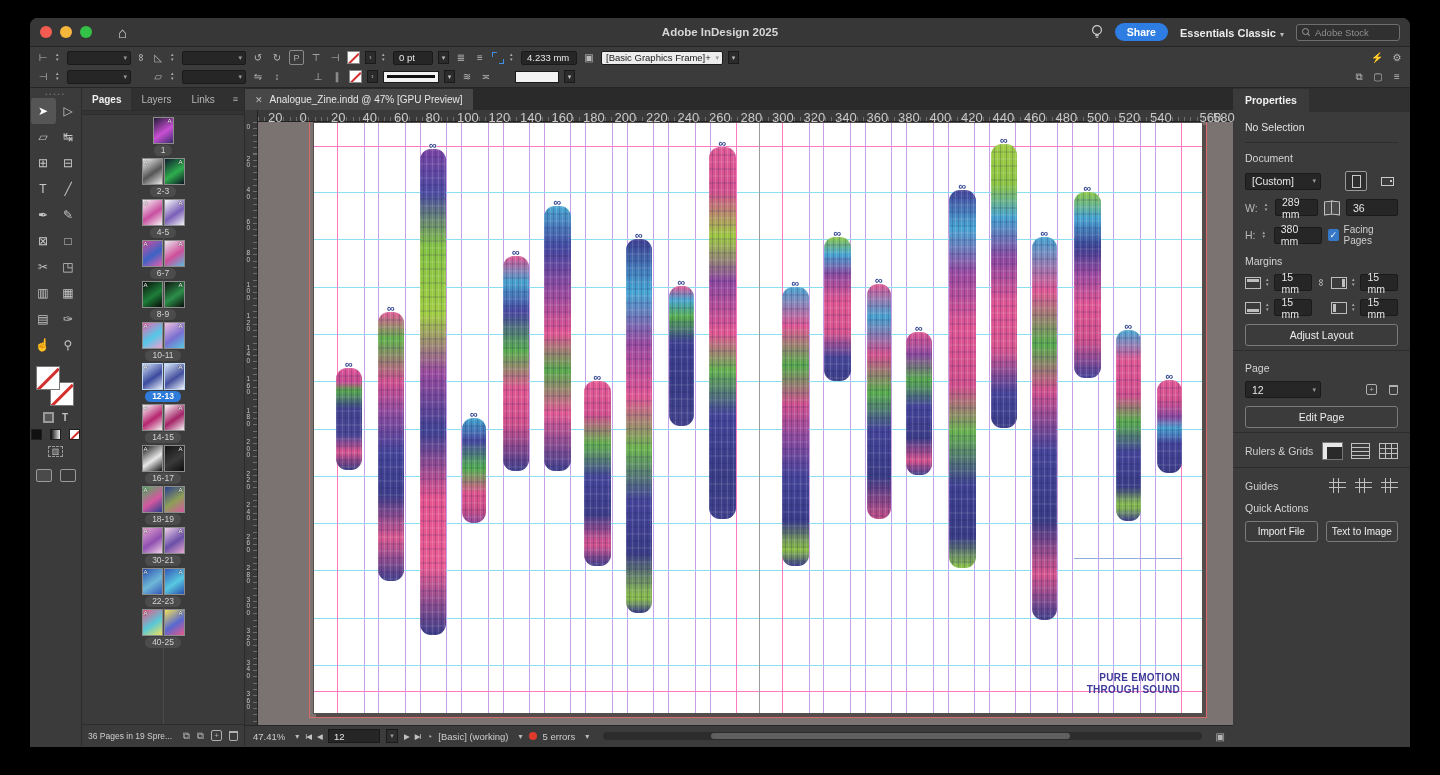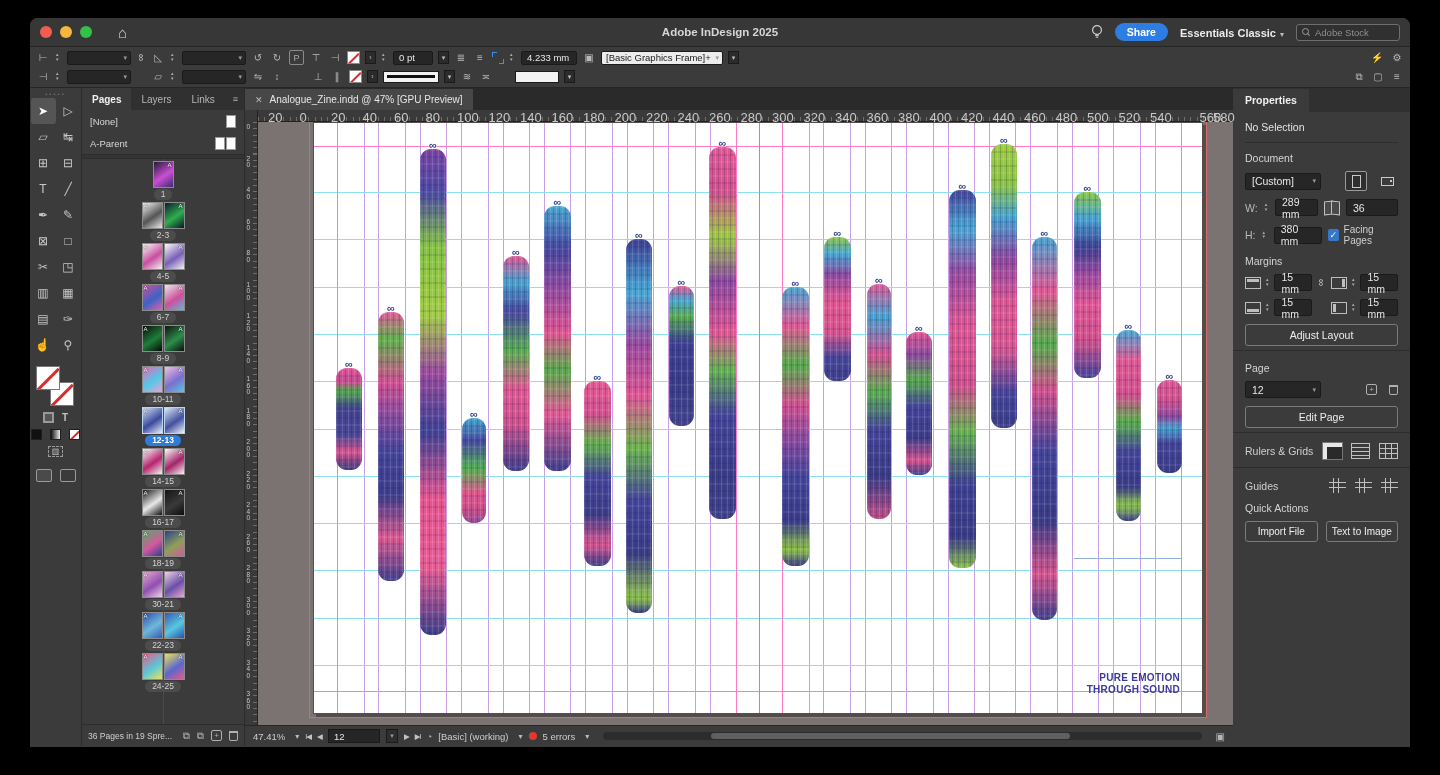--- a/index.html
+++ b/index.html
@@ -396,35 +396,20 @@
       </div>
     </div>
 
     <div class="pagespanel">
       <div class="pp-tabs">
         <span class="pp-tab active">Pages</span>
         <span class="pp-tab">Layers</span>
         <span class="pp-tab">Links</span>
         <span class="pp-menu">≡</span>
       </div>
-      <div>
-            <div class="master-row">
-              <span>[None]</span>
-              <span class="mthumbs">
-                <span class="mpage"></span>
-              </span>
-            </div>
-            <div class="master-row">
-              <span>A-Parent</span>
-              <span class="mthumbs">
-                <span class="mpage"></span>
-                <span class="mpage"></span>
-              </span>
-            </div>
-          </div>
       <div class="pp-divider"></div>
       <div class="spreadlist">
             <div class="spread-row">
               <div class="sthumb">
                 <div class="spanel" style="background: linear-gradient(145deg, rgb(36, 26, 56) 0%, rgb(201, 79, 212) 55%, rgb(59, 43, 110) 100%);">
                   <span class="am r">A</span>
                 </div>
               </div>
               <div class="slabel">1</div>
             </div>
@@ -551,21 +536,21 @@
             </div>
             <div class="spread-row">
               <div class="sthumb">
                 <div class="spanel" style="background: linear-gradient(145deg, rgb(232, 90, 138) 0%, rgb(88, 200, 216) 55%, rgb(240, 224, 88) 100%);">
                   <span class="am l">A</span>
                 </div>
                 <div class="spanel" style="background: linear-gradient(145deg, rgb(240, 224, 88) 0%, rgb(88, 104, 208) 55%, rgb(232, 90, 138) 100%);">
                   <span class="am r">A</span>
                 </div>
               </div>
-              <div class="slabel">24-25</div>
+              <div class="slabel">40-25</div>
             </div>
           </div>
       <div class="pp-footer">
         <span class="pp-status">36 Pages in 19 Spre...</span>
         <span class="ppfic">⧉</span>
         <span class="ppfic">⧉</span>
         <span class="plusic">+</span>
         <span class="trash"></span>
       </div>
     </div>

